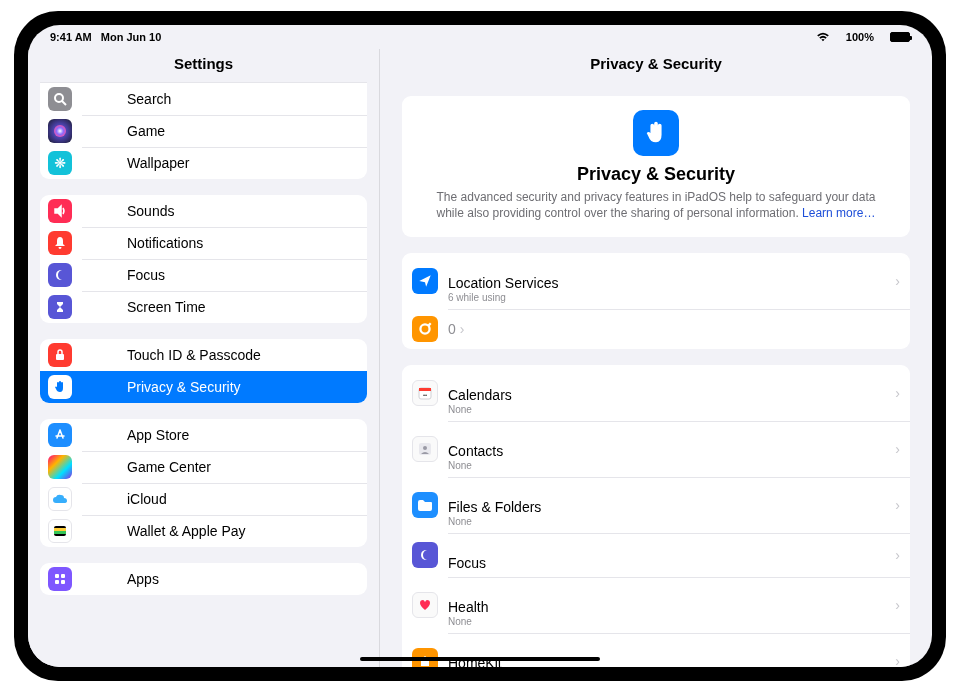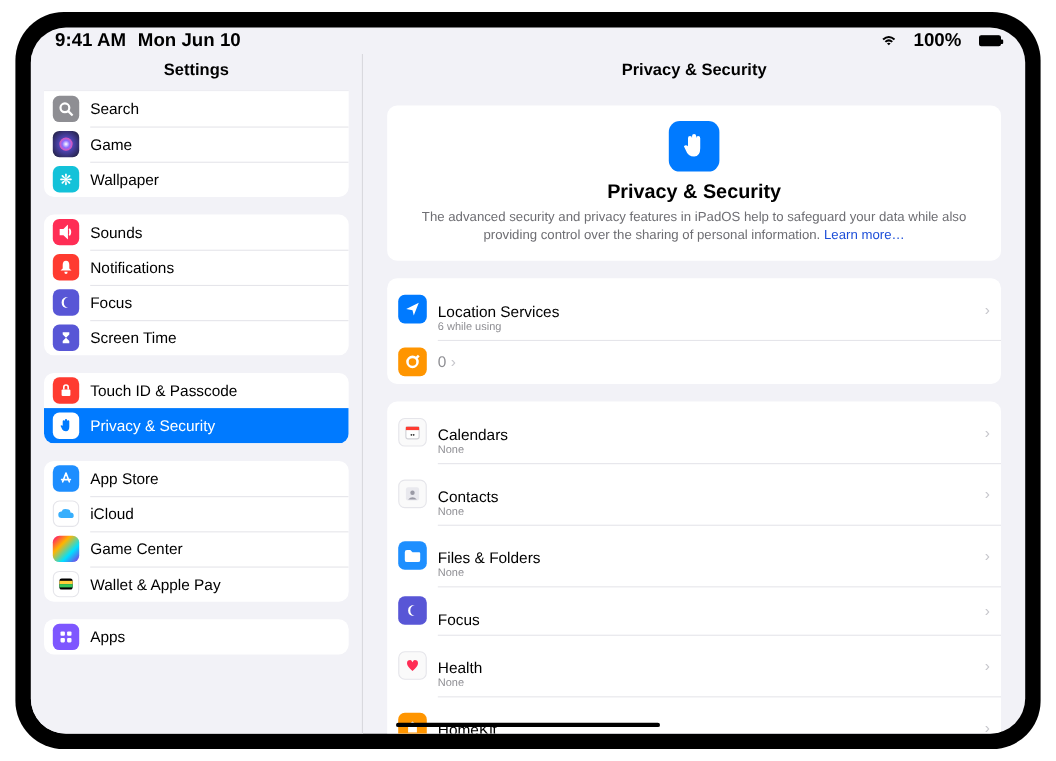--- a/index.html
+++ b/index.html
@@ -28,21 +28,21 @@
     overflow: hidden;
     display: flex;
     flex-direction: column;
   }
   .statusbar {
     height: 24px;
     display: flex;
     justify-content: space-between;
     align-items: center;
     padding: 0 22px;
-    font-size: 17px;
+    font-size: 11px;
     font-weight: 600;
     color: #000;
     flex-shrink: 0;
   }
   .statusbar .left span { margin-right: 6px; }
   .statusbar .right { display: flex; align-items: center; gap: 16px; }
   .battery-icon {
     width: 20px; height: 10px; border: 1px solid #000; border-radius: 2px;
     background: #000; position: relative;
   }
@@ -52,21 +52,21 @@
   }
   .wifi-icon {
     width: 14px; height: 10px;
   }
   .content {
     flex: 1;
     display: flex;
     overflow: hidden;
   }
   .sidebar {
-    width: 302px;
+    width: 352px;
     border-right: 1px solid #d9d9de;
     display: flex;
     flex-direction: column;
     overflow: hidden;
     background: #f2f2f7;
   }
   .sidebar-title {
     text-align: center;
     font-size: 15px;
     font-weight: 600;
@@ -83,20 +83,21 @@
     margin-bottom: 16px;
     overflow: hidden;
   }
   .group.first { border-radius: 0 0 9px 9px; border-top: 1px solid #e5e5ea; }
   .row {
     display: flex;
     align-items: center;
     min-height: 32px;
     padding: 2px 10px 2px 8px;
     position: relative;
+    gap: 45px;
   }
   .row + .row::before {
     content: "";
     position: absolute;
     left: 42px;
     right: 0;
     top: 0;
     height: 1px;
     background: #e5e5ea;
   }
@@ -309,30 +310,30 @@
           <div class="group">
             <div class="row">
               <span class="sicon bg-appstore">
                   <svg width="14" height="14" viewBox="0 0 14 14">
                     <path d="M7 2 L10 10 M7 2 L4 10 M3 8 L11 8" stroke="#fff" stroke-width="1.5" stroke-linecap="round"></path>
                   </svg>
                 </span>
               <span class="row-label">App Store</span>
             </div>
             <div class="row">
+              <span class="sicon bg-gc"></span>
+              <span class="row-label">Game Center</span>
+            </div>
+            <div class="row">
               <span class="sicon bg-white">
                   <svg width="16" height="12" viewBox="0 0 16 12">
                     <path d="M4 10 Q1 10 1 7 Q1 4 4 4 Q5 1 9 2 Q12 2 12 5 Q15 5 15 8 Q15 10 12 10 Z" fill="#37aefc"></path>
                   </svg>
                 </span>
               <span class="row-label">iCloud</span>
-            </div>
-            <div class="row">
-              <span class="sicon bg-gc"></span>
-              <span class="row-label">Game Center</span>
             </div>
             <div class="row">
               <span class="sicon bg-white">
                   <svg width="16" height="14" viewBox="0 0 16 14">
                     <rect x="2" y="2" width="12" height="10" rx="2" fill="#000"></rect>
                     <rect x="2" y="4" width="12" height="3" fill="#ffcf3a"></rect>
                     <rect x="2" y="7" width="12" height="3" fill="#36c759"></rect>
                   </svg>
                 </span>
               <span class="row-label">Wallet &amp; Apple Pay</span>

